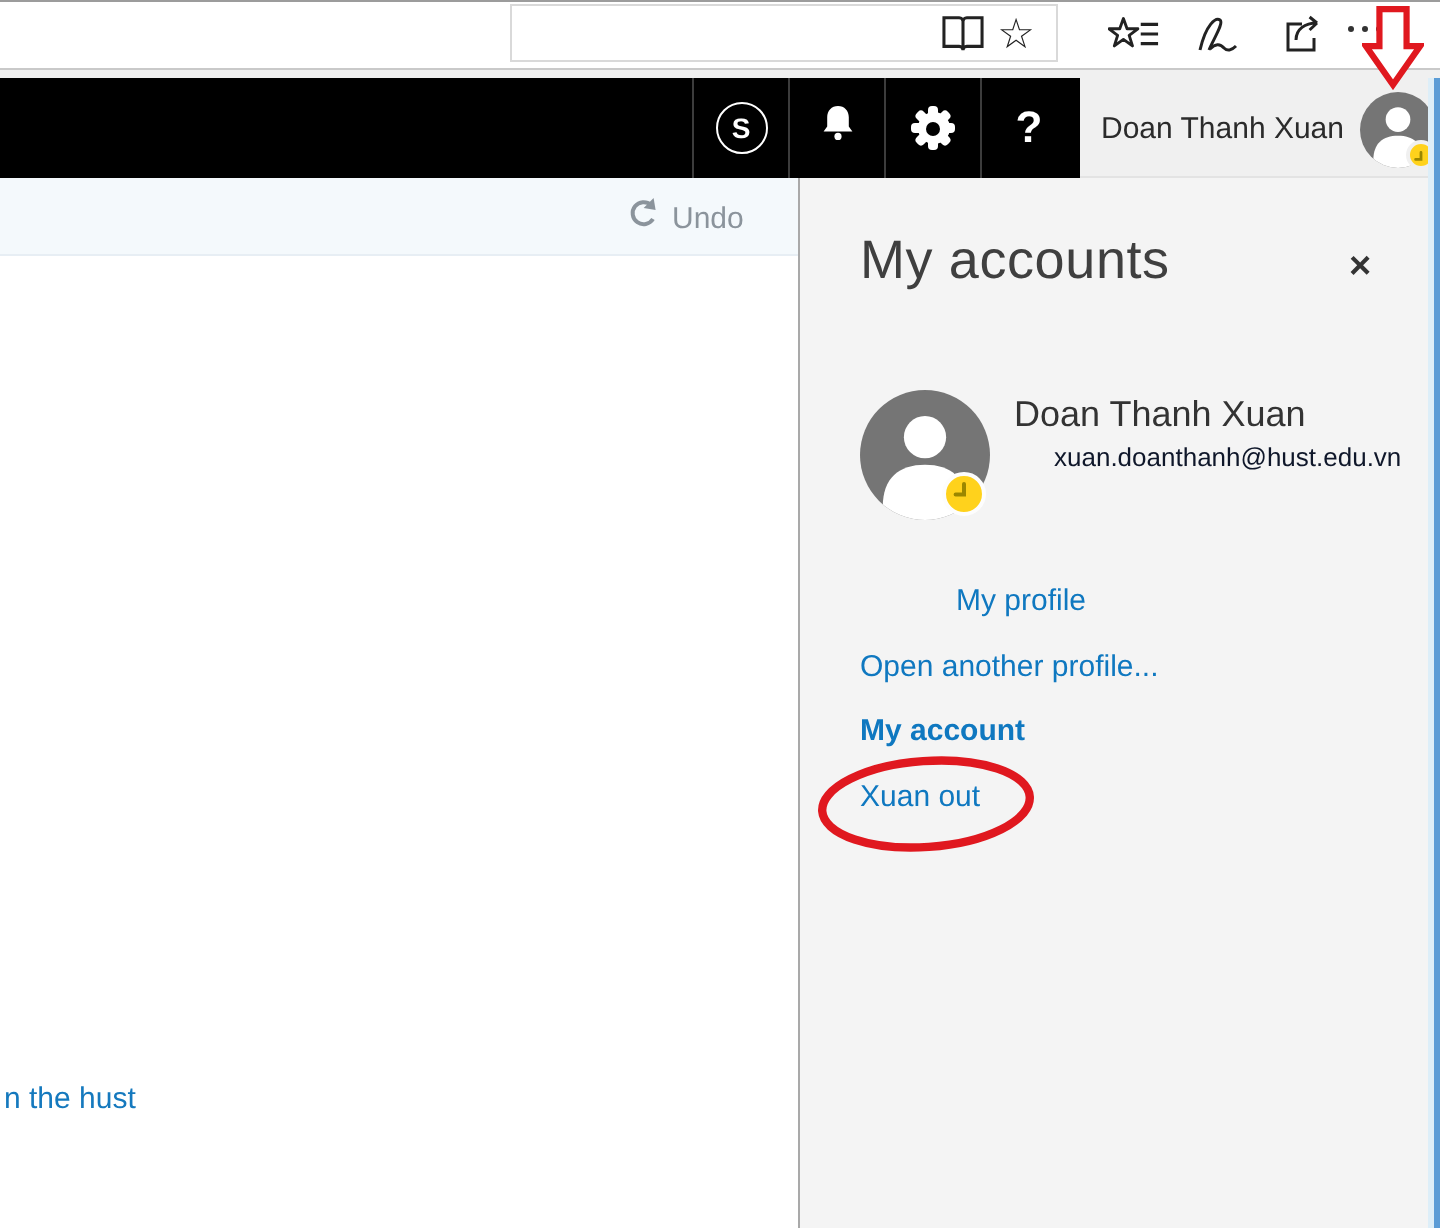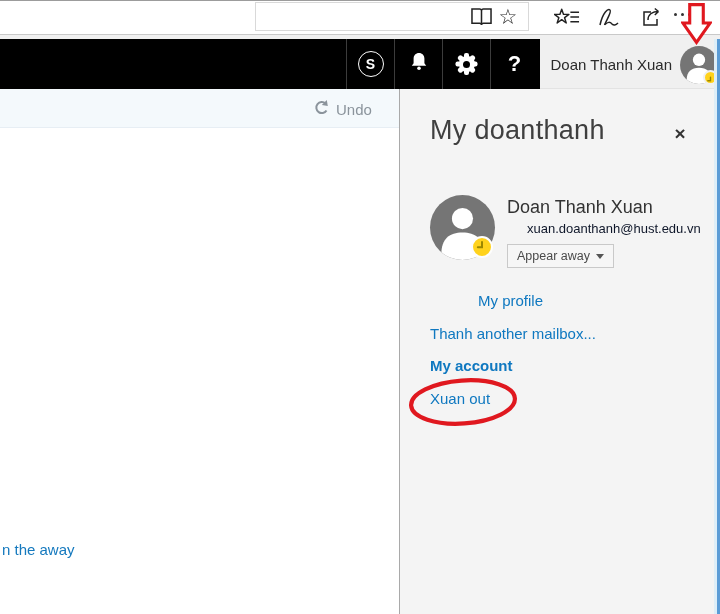--- a/index.html
+++ b/index.html
@@ -160,47 +160,43 @@
     <span>
       <svg width="18" height="18" viewBox="0 0 18 18">
           <path d="M13.5,4.5 A5.5,5.5 0 1 0 14.5,11.5" fill="none" stroke="#8b949c" stroke-width="2"></path>
           <polygon points="14.8,1 15.8,7 9.8,6" fill="#8b949c"></polygon>
         </svg>
     </span>
     <span>Undo</span>
   </div>
 
   <div class="abs" id="main-content"></div>
-  <a class="abs" id="partial-link">n the away</a>
+  <a class="abs" id="partial-link">n the hust</a>
 
   <div class="abs" id="side-panel"></div>
-  <div class="abs" id="panel-title">My doanthanh</div>
+  <div class="abs" id="panel-title">My accounts</div>
   <div class="abs" id="panel-close">×</div>
 
   <div class="abs avatar" id="panel-avatar">
     <svg width="65" height="65" viewBox="0 0 40 40">
         <circle cx="20" cy="14.5" r="6.5" fill="#fff"></circle>
         <path d="M7,36 c0,-9 5,-13 13,-13 s13,4 13,13 v6 h-26 z" fill="#fff"></path>
       </svg>
   </div>
   <div class="abs badge" id="panel-badge">
     <svg width="18" height="18" viewBox="0 0 18 18">
         <path d="M9,4 V9.3 H4.8" fill="none" stroke="#9b8700" stroke-width="2" stroke-linecap="round"></path>
       </svg>
   </div>
 
   <div class="abs" id="panel-user-name">Doan Thanh Xuan</div>
   <div class="abs" id="panel-user-email">xuan.doanthanh@hust.edu.vn</div>
-  <div class="abs" id="presence-button">
-    <span>Appear away</span>
-    <span class="caret-down"></span>
-  </div>
 
   <a class="abs panel-link" id="link-my-profile">My profile</a>
-  <a class="abs panel-link" id="link-open-mailbox">Thanh another mailbox...</a>
+  <a class="abs panel-link" id="link-open-mailbox">Open another profile...</a>
   <a class="abs panel-link" id="link-my-account">My account</a>
   <a class="abs panel-link" id="link-sign-out">Xuan out</a>
 
   <div class="abs" style="left:714px;top:39px;width:3px;height:575px;background:#ddeef8;"></div>
   <div class="abs" style="left:717px;top:39px;width:3px;height:575px;background:#5b9cd6;"></div>
 
   <div class="abs annotation" id="red-arrow">
     <svg width="31" height="43" viewBox="0 0 32 43">
         <polygon points="9,2 23,2 23,21 30,21 16,41 2,21 9,21" fill="#fff" stroke="#e0181f" stroke-width="3.2" stroke-linejoin="miter"></polygon>
       </svg>

